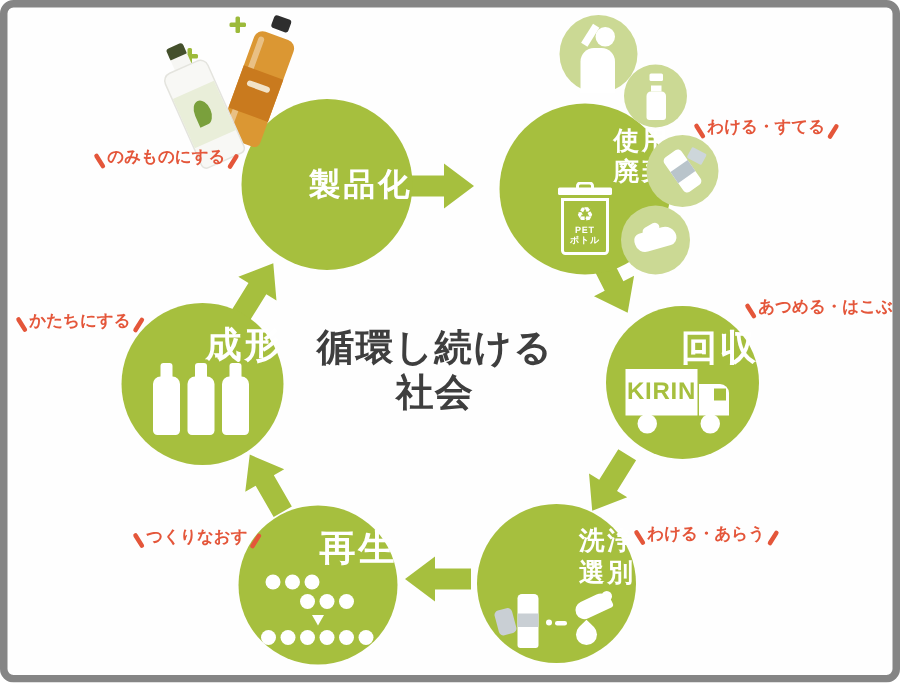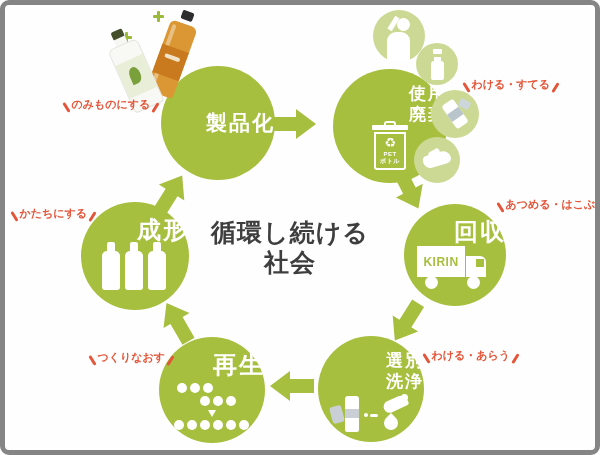--- a/index.html
+++ b/index.html
@@ -32,21 +32,21 @@
   .bin{position:absolute;left:39px;top:52px;width:36px;height:50px;}
   .bin-lid{position:absolute;left:0;top:4px;width:36px;height:5px;background:#fff;border-radius:1px;}
   .bin-handle{position:absolute;left:12px;top:0;width:12px;height:5px;border:2px solid #fff;border-bottom:none;border-radius:3px 3px 0 0;}
   .bin-body{position:absolute;left:2px;top:11px;width:32px;height:38px;border:2.5px solid #fff;border-radius:0 0 3px 3px;display:flex;flex-direction:column;align-items:center;}
   .bin-recycle{font-size:13px;line-height:16px;color:#fff;margin-top:1px;}
   .bin-line{font-size:6px;line-height:7px;color:#fff;font-weight:bold;letter-spacing:.5px;}
 
   
   .truck{position:absolute;left:13px;top:42px;width:78px;height:46px;}
   .t-body{position:absolute;left:0;top:0;width:48px;height:31px;background:#fff;display:flex;align-items:center;justify-content:center;}
-  .t-text{color:var(--step-green);font-weight:bold;font-size:12px;letter-spacing:.5px;}
+  .t-text{color:var(--step-green);font-weight:bold;font-size:16px;letter-spacing:.5px;}
   .t-cab{position:absolute;left:49px;top:10px;width:20px;height:21px;background:#fff;border-radius:0 6px 0 0;}
   .t-window{position:absolute;left:10px;top:3px;width:8px;height:8px;background:var(--step-green);}
   .t-wheel{position:absolute;width:13px;height:13px;border-radius:50%;background:#fff;top:30px;}
   .tw1{left:8px;} .tw2{left:50px;}
 
   
   .wash{position:absolute;left:13px;top:58px;width:82px;height:44px;}
   .wa-crush{position:absolute;left:0;top:12px;width:12px;height:17px;background:#c9cfd4;border-radius:3px;transform:rotate(-15deg);}
   .wa-bottle{position:absolute;left:14px;top:2px;width:14px;height:36px;background:#fff;border-radius:3px 3px 2px 2px;}
   .wa-label{margin-top:13px;height:9px;background:#c9cfd4;}
@@ -167,22 +167,22 @@
       <div class="t-cab">
         <div class="t-window"></div>
       </div>
       <div class="t-wheel tw1"></div>
       <div class="t-wheel tw2"></div>
     </div>
   </div>
 
   <div class="circle c-senbetsu">
     <div class="clabel top2">
+      <span>洗浄</span>
       <span>選別</span>
-      <span>洗浄</span>
     </div>
     <div class="wash">
       <div class="wa-crush"></div>
       <div class="wa-bottle">
         <div class="wa-label"></div>
       </div>
       <div class="wa-dot"></div>
       <div class="wa-dash"></div>
       <div class="wa-hand"></div>
       <div class="wa-finger"></div>

